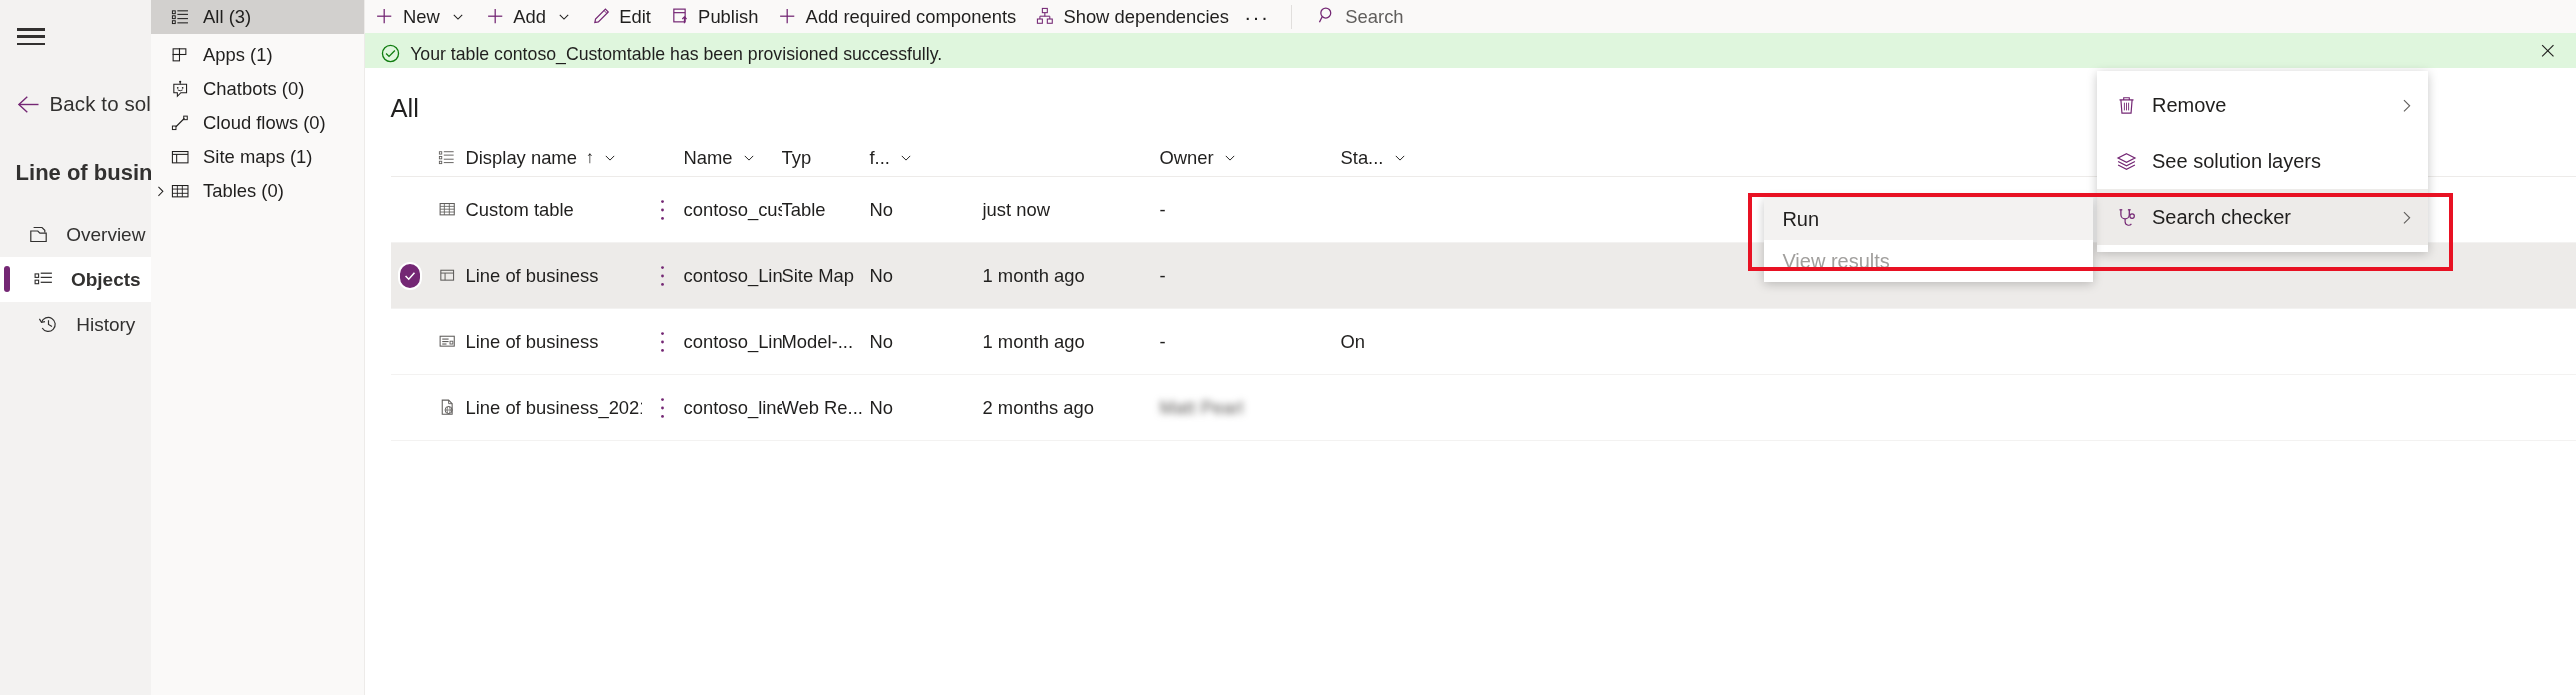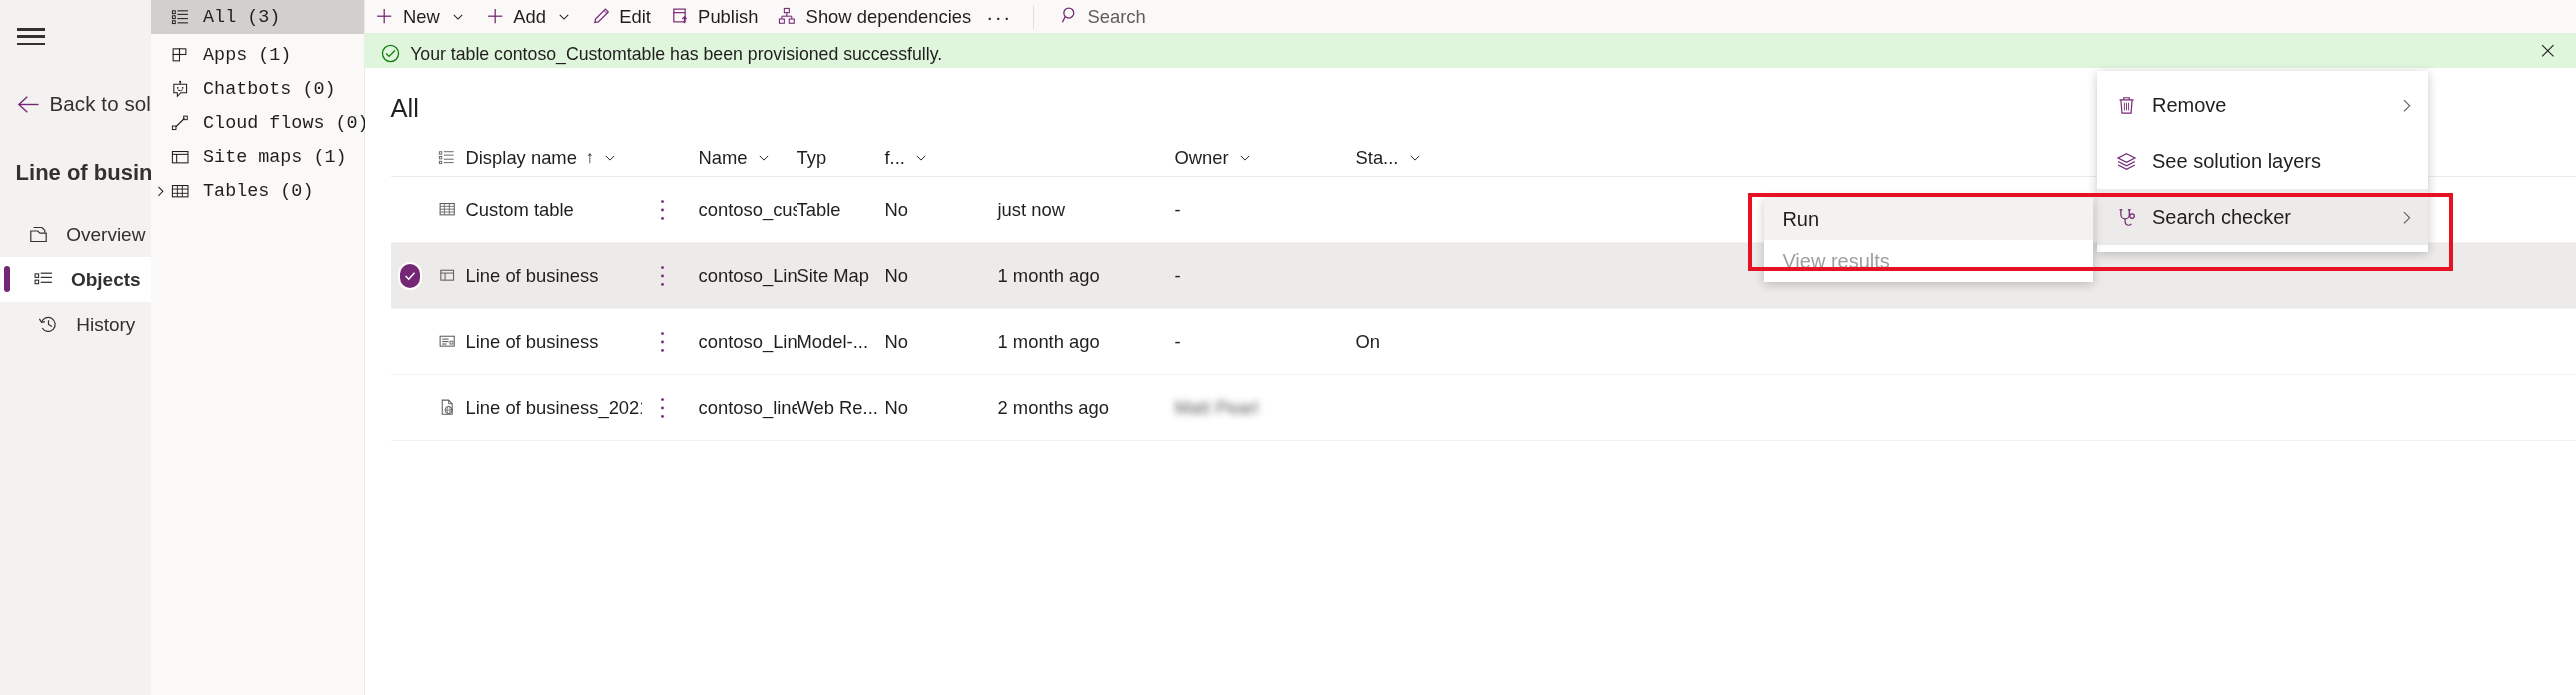--- a/index.html
+++ b/index.html
@@ -52,21 +52,21 @@
 
   
   .treepanel {
     width: 214px; flex: 0 0 214px; height: 696px;
     background: #faf9f8; border-right: 0.7px solid #edebe9;
     position: relative; padding-top: 0;
   }
   .treeitem {
     display: flex; align-items: center; height: 34px;
     padding-left: 18.4px; gap: 12.7px; font-size: 18.4px; color: #201f1e;
-    cursor: pointer; position: relative; font-family: Liberation Mono, monospace;
+    cursor: pointer; position: relative;
   }
   .treeitem.active { background: #d2d0ce; }
   .treeitem .tico { width: 21px; height: 21px; flex: 0 0 21px; display:flex; align-items:center; justify-content:center;}
   .treeitem .tlabel { white-space: nowrap; }
   .treeitem .chev {
     position: absolute; left: 0px; width: 18.4px; height: 18.4px;
     display:flex;align-items:center;justify-content:center;
   }
   .tree-spacer { height: 4.2px; }
 
@@ -130,21 +130,21 @@
   }
   .gridrow.selected { background: #edebe9; }
   .gridrow.selected::after {
     content: ""; position: absolute; left: 0; right: 0; top: 0; height: 0.7px; background: #edebe9;
   }
 
   .c-check   { width: 38px; flex: 0 0 38px; display:flex;align-items:center;justify-content:center; }
   .c-icon    { width: 37px; flex: 0 0 37px; display:flex;align-items:center;justify-content:center; }
   .c-display { width: 176px; flex: 0 0 176px; overflow:hidden; white-space: nowrap; }
   .c-kebab   { width: 42px; flex: 0 0 42px; display:flex;align-items:center;justify-content:center; cursor:pointer;}
-  .c-name    { width: 98px; flex: 0 0 98px; overflow:hidden; white-space: nowrap; margin-left: 15px; }
+  .c-name    { width: 98px; flex: 0 0 98px; overflow:hidden; white-space: nowrap; }
   .c-type    { width: 88px; flex: 0 0 88px; overflow:hidden; white-space: nowrap; }
   .c-managed { width: 113px; flex: 0 0 113px; white-space: nowrap; }
   .c-mod     { width: 177px; flex: 0 0 177px; white-space: nowrap; }
   .c-owner   { width: 181px; flex: 0 0 181px; white-space: nowrap; }
   .c-status  { width: 127px; flex: 0 0 127px; white-space: nowrap; }
 
   .check-pill {
     width: 24px; height: 28px; border-radius: 12.7px; background: #742774;
     display:flex;align-items:center;justify-content:center;
     border: 2.1px solid #ffffff;
@@ -379,20 +379,29 @@
             <svg viewBox="0 0 26 26" width="18.4" height="18.4">
               <rect x="4" y="3" width="16" height="18" fill="none" stroke="#742774" stroke-width="1.7"></rect>
               <line x1="4" y1="8" x2="20" y2="8" stroke="#742774" stroke-width="1.7"></line>
               <line x1="19" y1="23" x2="19" y2="14" stroke="#742774" stroke-width="1.7"></line>
               <polyline points="16,17 19,14 22,17" fill="none" stroke="#742774" stroke-width="1.7"></polyline>
             </svg>
           </span>
           <span>Publish</span>
         </div>
 
+        <div class="cmdbtn">
+          <span class="cico">
+            <svg viewBox="0 0 26 26" width="18.4" height="18.4">
+              <line x1="13" y1="3" x2="13" y2="23" stroke="#742774" stroke-width="1.8"></line>
+              <line x1="3" y1="13" x2="23" y2="13" stroke="#742774" stroke-width="1.8"></line>
+            </svg>
+          </span>
+          <span>Add required components</span>
+        </div>
 
         <div class="cmdbtn">
           <span class="cico">
             <svg viewBox="0 0 26 26" width="18.4" height="18.4">
               <rect x="9" y="2" width="7" height="6" fill="none" stroke="#742774" stroke-width="1.5"></rect>
               <rect x="2" y="17" width="7" height="6" fill="none" stroke="#742774" stroke-width="1.5"></rect>
               <rect x="16" y="17" width="7" height="6" fill="none" stroke="#742774" stroke-width="1.5"></rect>
               <line x1="12.5" y1="8" x2="12.5" y2="13" stroke="#742774" stroke-width="1.5"></line>
               <line x1="5.5" y1="13" x2="19.5" y2="13" stroke="#742774" stroke-width="1.5"></line>
               <line x1="5.5" y1="13" x2="5.5" y2="17" stroke="#742774" stroke-width="1.5"></line>

